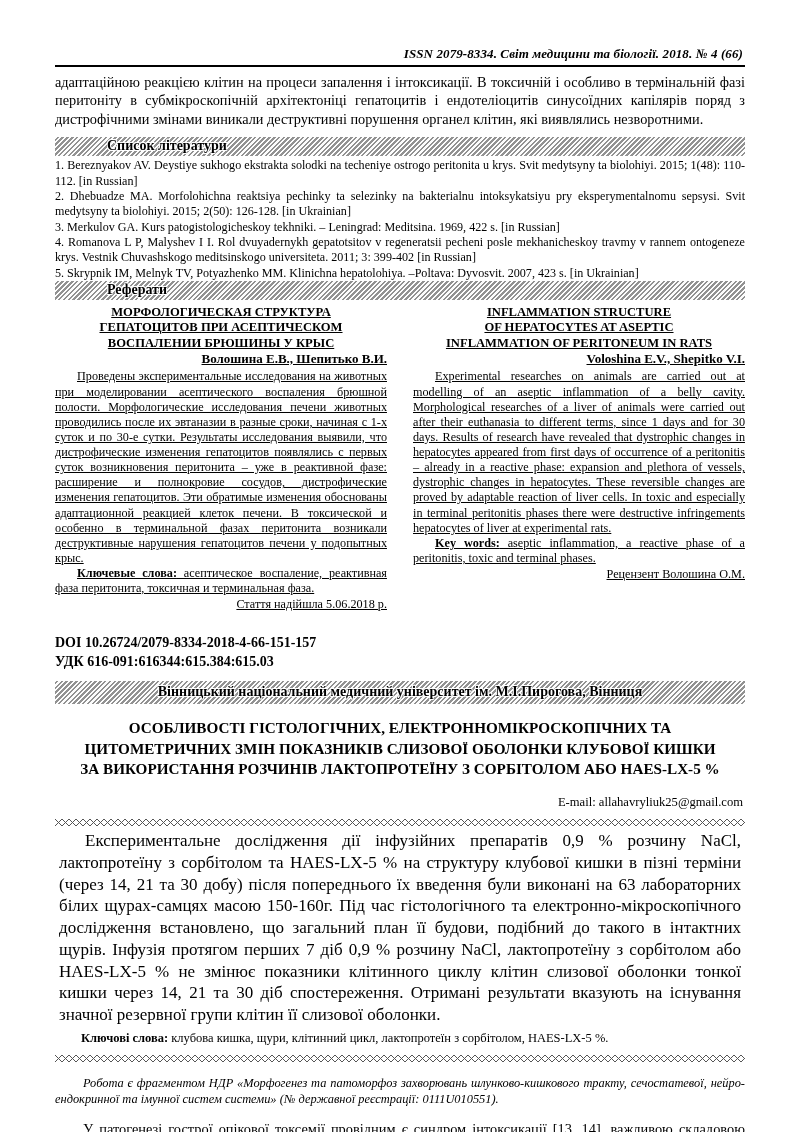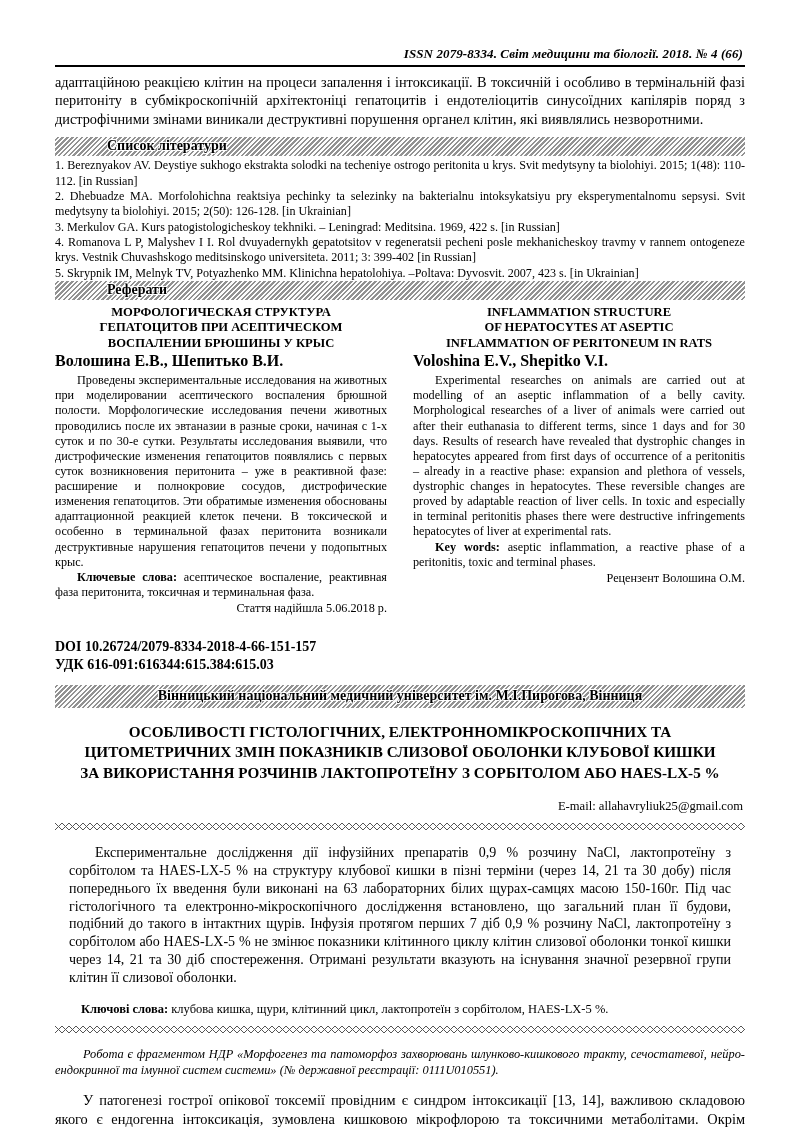--- a/index.html
+++ b/index.html
@@ -81,32 +81,33 @@
     text-align: justify;
     margin-top: 2px;
   }
   .reflist div { margin: 0; }
 
   
   .abs-wrap {
     display: flex;
     gap: 26px;
     margin-top: 5px;
+    text-decoration: underline;
   }
   .abs-col { flex: 1 1 0; min-width: 0; }
   .abs-title {
     text-align: center;
     font-weight: bold;
     font-size: 12.6px;
     line-height: 1.22;
   }
   .abs-authors {
-    text-align: left;
-    font-weight: bold;
-    font-size: 16px;
+    text-align: right;
+    font-weight: bold;
+    font-size: 13px;
     line-height: 1.25;
   }
   .abs-body {
     font-size: 12.2px;
     line-height: 1.24;
     text-align: justify;
     text-indent: 22px;
     margin-top: 2px;
   }
   .abs-kw {
@@ -167,25 +168,25 @@
     height: 7px;
     margin: 9px 0 4px 0;
     background-repeat: repeat-x;
     background-size: 7px 7px;
     background-image:
       linear-gradient(45deg, transparent 44%, #555 44%, #555 56%, transparent 56%),
       linear-gradient(-45deg, transparent 44%, #555 44%, #555 56%, transparent 56%);
   }
 
   .ua-abs {
-    font-size: 14px;
+    font-size: 17px;
     line-height: 1.28;
     text-align: justify;
     text-indent: 26px;
-    margin: 14px;
+    margin: 4px;
   }
   .ua-kw {
     font-size: 12.5px;
     line-height: 1.28;
     text-align: justify;
     text-indent: 26px;
   }
 
   .funding {
     font-style: italic;

